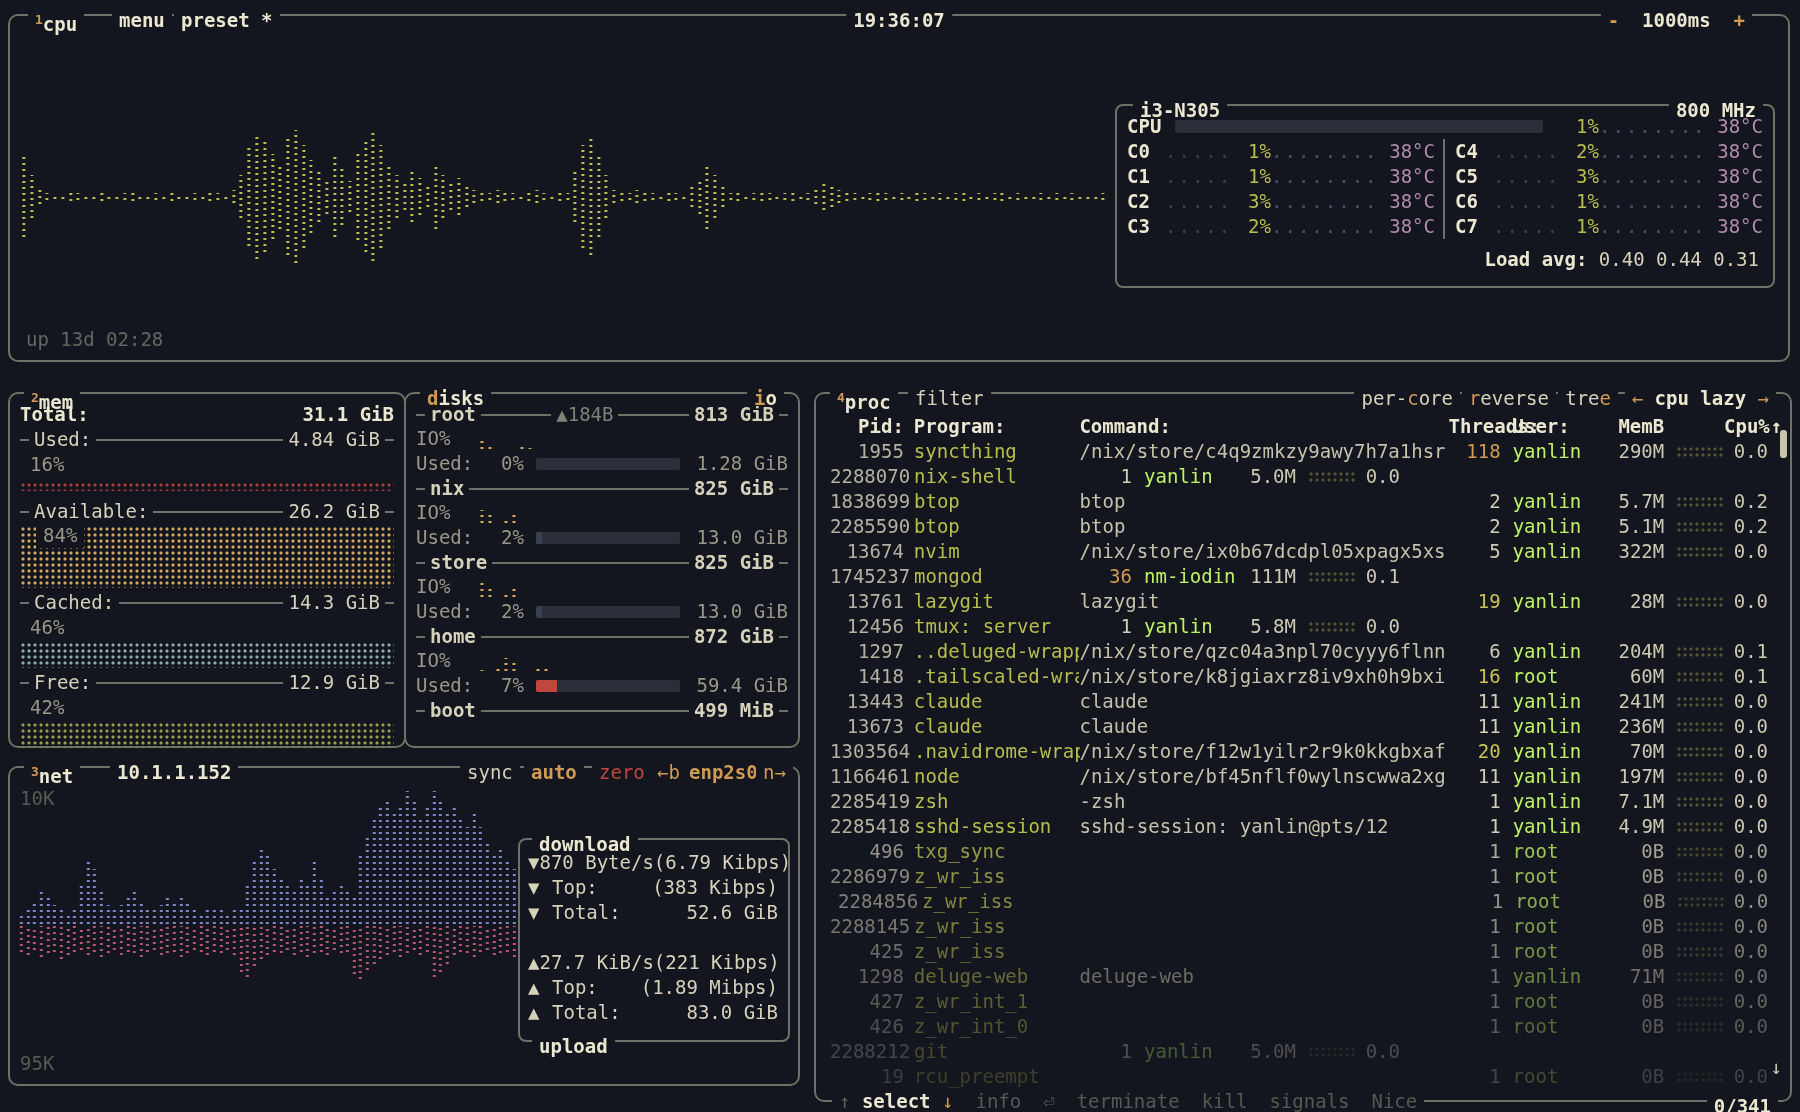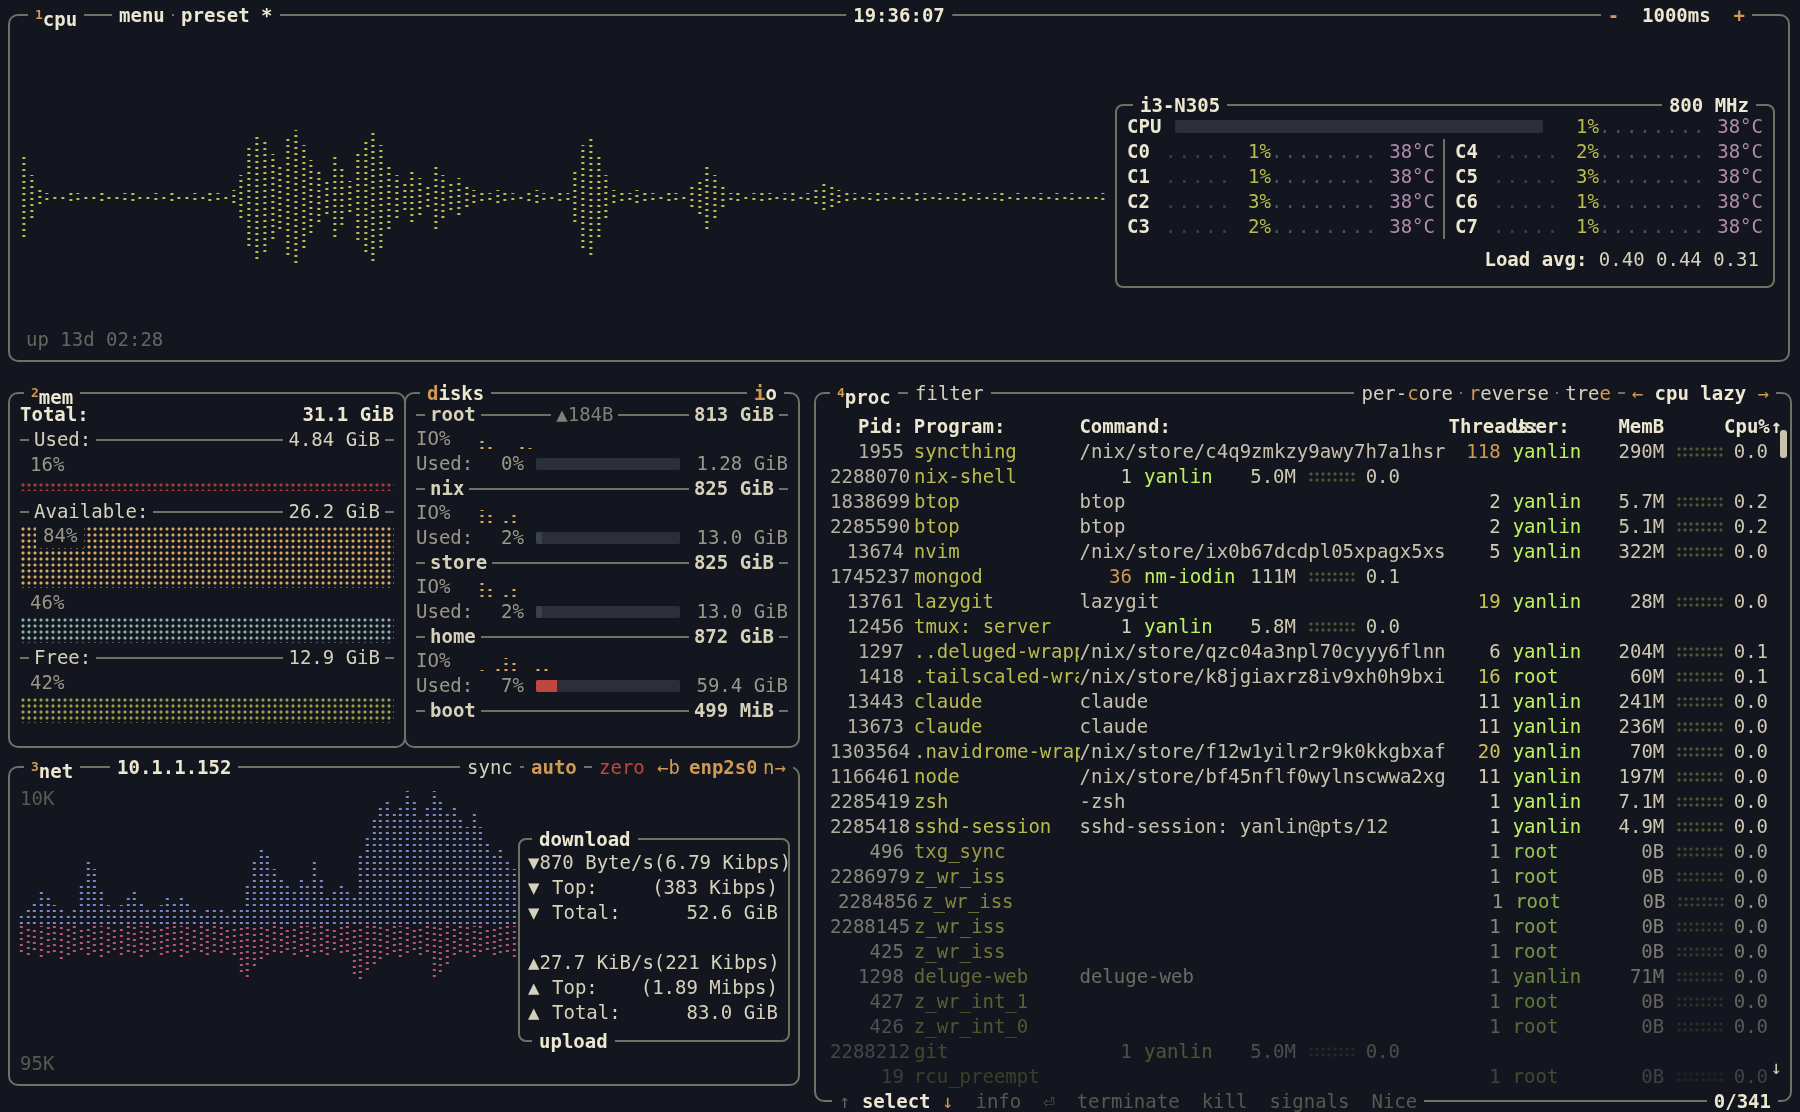--- a/index.html
+++ b/index.html
@@ -8,21 +8,21 @@
   --purple:#b18bad; --red:#c0473d; --teal:#8ab0a8; --blue:#7e84c8;
   --pink:#b4566e; --track:#2b2f3a; --leader:#4a5268; --gray:#9a9788;
 }
 *{box-sizing:border-box}
 html,body{margin:0;padding:0}
 body{width:1800px;height:1112px;background:var(--bg);color:var(--cream);
   font-family:"DejaVu Sans Mono",monospace;font-size:19px;line-height:25px;
   overflow:hidden;position:relative}
 .box{position:absolute;border:2px solid var(--border);border-radius:10px;background:transparent}
 .inner{background:var(--bg)}
-.blabel{position:absolute;top:-14px;height:26px;line-height:26px;background:var(--bg);
+.blabel{position:absolute;top:-14px;height:26px;line-height:36px;background:var(--bg);
   padding:0 7px;white-space:nowrap;z-index:6}
 .bbottom{top:auto;bottom:-14px}
 .bold{font-weight:bold;color:var(--bright)}
 .dim{color:var(--dim)}
 .orange{color:var(--orange)}
 .red{color:var(--red)}
 .sup{font-size:13px;vertical-align:super;color:var(--orange);font-weight:bold}
 .leader{color:var(--leader);letter-spacing:2px;overflow:hidden;white-space:nowrap}
 .midlead{color:var(--dim2);letter-spacing:2px;overflow:hidden;white-space:nowrap;flex:1}
 
@@ -252,21 +252,21 @@
       <div class="gcol" style="height: 9px; background-image: radial-gradient(rgb(185, 189, 76) 1.45px, transparent 1.6px); background-size: 7px 6px; align-self: center;"></div>
       <div class="gcol" style="height: 8px; background-image: radial-gradient(rgb(185, 189, 76) 1.45px, transparent 1.6px); background-size: 7px 6px; align-self: center;"></div>
       <div class="gcol" style="height: 8px; background-image: radial-gradient(rgb(185, 189, 76) 1.45px, transparent 1.6px); background-size: 7px 6px; align-self: center;"></div>
       <div class="gcol" style="height: 8px; background-image: radial-gradient(rgb(185, 189, 76) 1.45px, transparent 1.6px); background-size: 7px 6px; align-self: center;"></div>
       <div class="gcol" style="height: 9px; background-image: radial-gradient(rgb(185, 189, 76) 1.45px, transparent 1.6px); background-size: 7px 6px; align-self: center;"></div>
     </div>
   <div id="uptime">up 13d 02:28</div>
 
   <div class="box inner" id="cpu-info">
     <span class="blabel bold" style="left:16px">i3-N305</span>
-    <span class="blabel bold" style="right:17px">800 MHz</span>
+    <span class="blabel bold" style="right:10px">800 MHz</span>
     <div class="irow">
       <span class="ilabel">CPU</span>
       <span class="ibar"></span>
       <span class="ipct">1%</span>
       <span class="ilead leader">.........</span>
       <span class="itemp">38°C</span>
     </div>
     <div id="cores">
       <div class="ccol left">
           <div class="crow">
@@ -352,20 +352,27 @@
   <div class="mdiv">
       <span class="ln s"></span>
       <span class="lab">Available:</span>
       <span class="ln f"></span>
       <span class="val">26.2 GiB</span>
       <span class="ln s"></span>
     </div>
   <div id="avail-block" class="dots" style="--dc:#d7a85f">
     <span class="lbl">84%</span>
   </div>
+  <div class="mdiv">
+      <span class="ln s"></span>
+      <span class="lab">Cached:</span>
+      <span class="ln f"></span>
+      <span class="val">14.3 GiB</span>
+      <span class="ln s"></span>
+    </div>
   <div class="pctrow">46%</div>
   <div class="dots" style="--dc:#8ab0a8;height:26px;margin:2px 0"></div>
   <div class="mdiv">
       <span class="ln s"></span>
       <span class="lab">Free:</span>
       <span class="ln f"></span>
       <span class="val">12.9 GiB</span>
       <span class="ln s"></span>
     </div>
   <div class="pctrow">42%</div>

